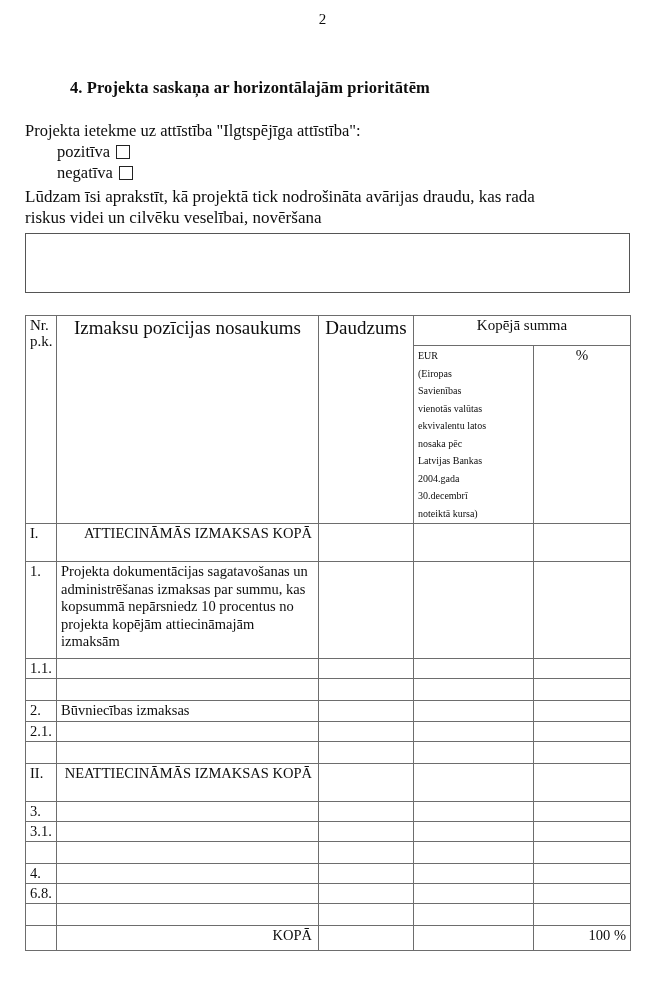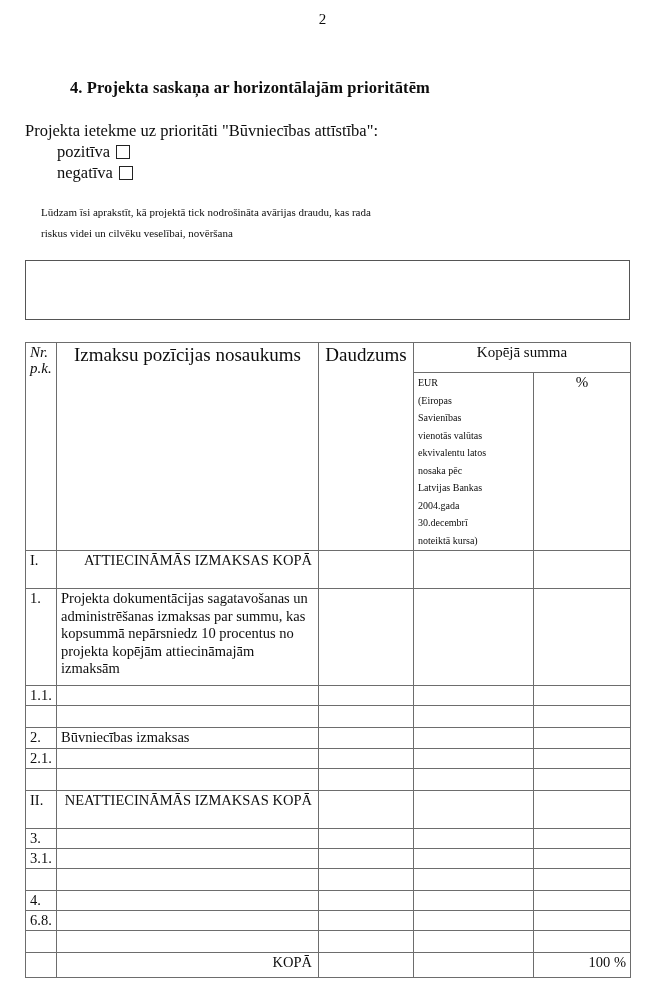--- a/index.html
+++ b/index.html
@@ -67,23 +67,23 @@
     display: inline-block;
     width: 14px;
     height: 14px;
     border: 1.3px solid #222;
     margin-left: 6px;
     background: #fff;
     box-sizing: border-box;
   }
 
   .para-justified {
-    font-size: 11px;
+    font-size: 17px;
     line-height: 21px;
-    margin: 16px;
+    margin: 0;
     padding-top: 3px;
     text-align: justify;
     text-justify: inter-word;
   }
   .para-justified .last-line { text-align: left; }
 
   .answer-box {
     margin-top: 5px;
     height: 60px;
     border: 1.2px solid #555;
@@ -120,21 +120,20 @@
     vertical-align: middle;
     font-size: 15px;
     height: 30px;
     padding: 1px 4px;
   }
   .th-nr {
     vertical-align: middle;
     text-align: left;
     font-size: 15px;
     line-height: 16px;
-    font-style: italic;
   }
   .th-center {
     vertical-align: middle;
     text-align: center;
     font-size: 19px;
   }
   .th-eur {
     vertical-align: top;
     text-align: left;
     font-size: 10px;
@@ -173,21 +172,21 @@
 <body>
 
 <div class="page">
 
   <div class="page-number">2</div>
 
   <div class="content">
 
     <h2 class="section-heading" id="heading-4">4. Projekta saskaņa ar horizontālajām prioritātēm</h2>
 
-    <p class="intro-line">Projekta ietekme uz prioritāti "Būvniecības attīstība":</p>
+    <p class="intro-line">Projekta ietekme uz attīstība "Ilgtspējīga attīstība":</p>
 
     <div class="checkbox-row">
       <span class="cb-label">pozitīva</span>
       <span class="checkbox-box"></span>
     </div>
 
     <div class="checkbox-row">
       <span class="cb-label">negatīva</span>
       <span class="checkbox-box"></span>
     </div>

